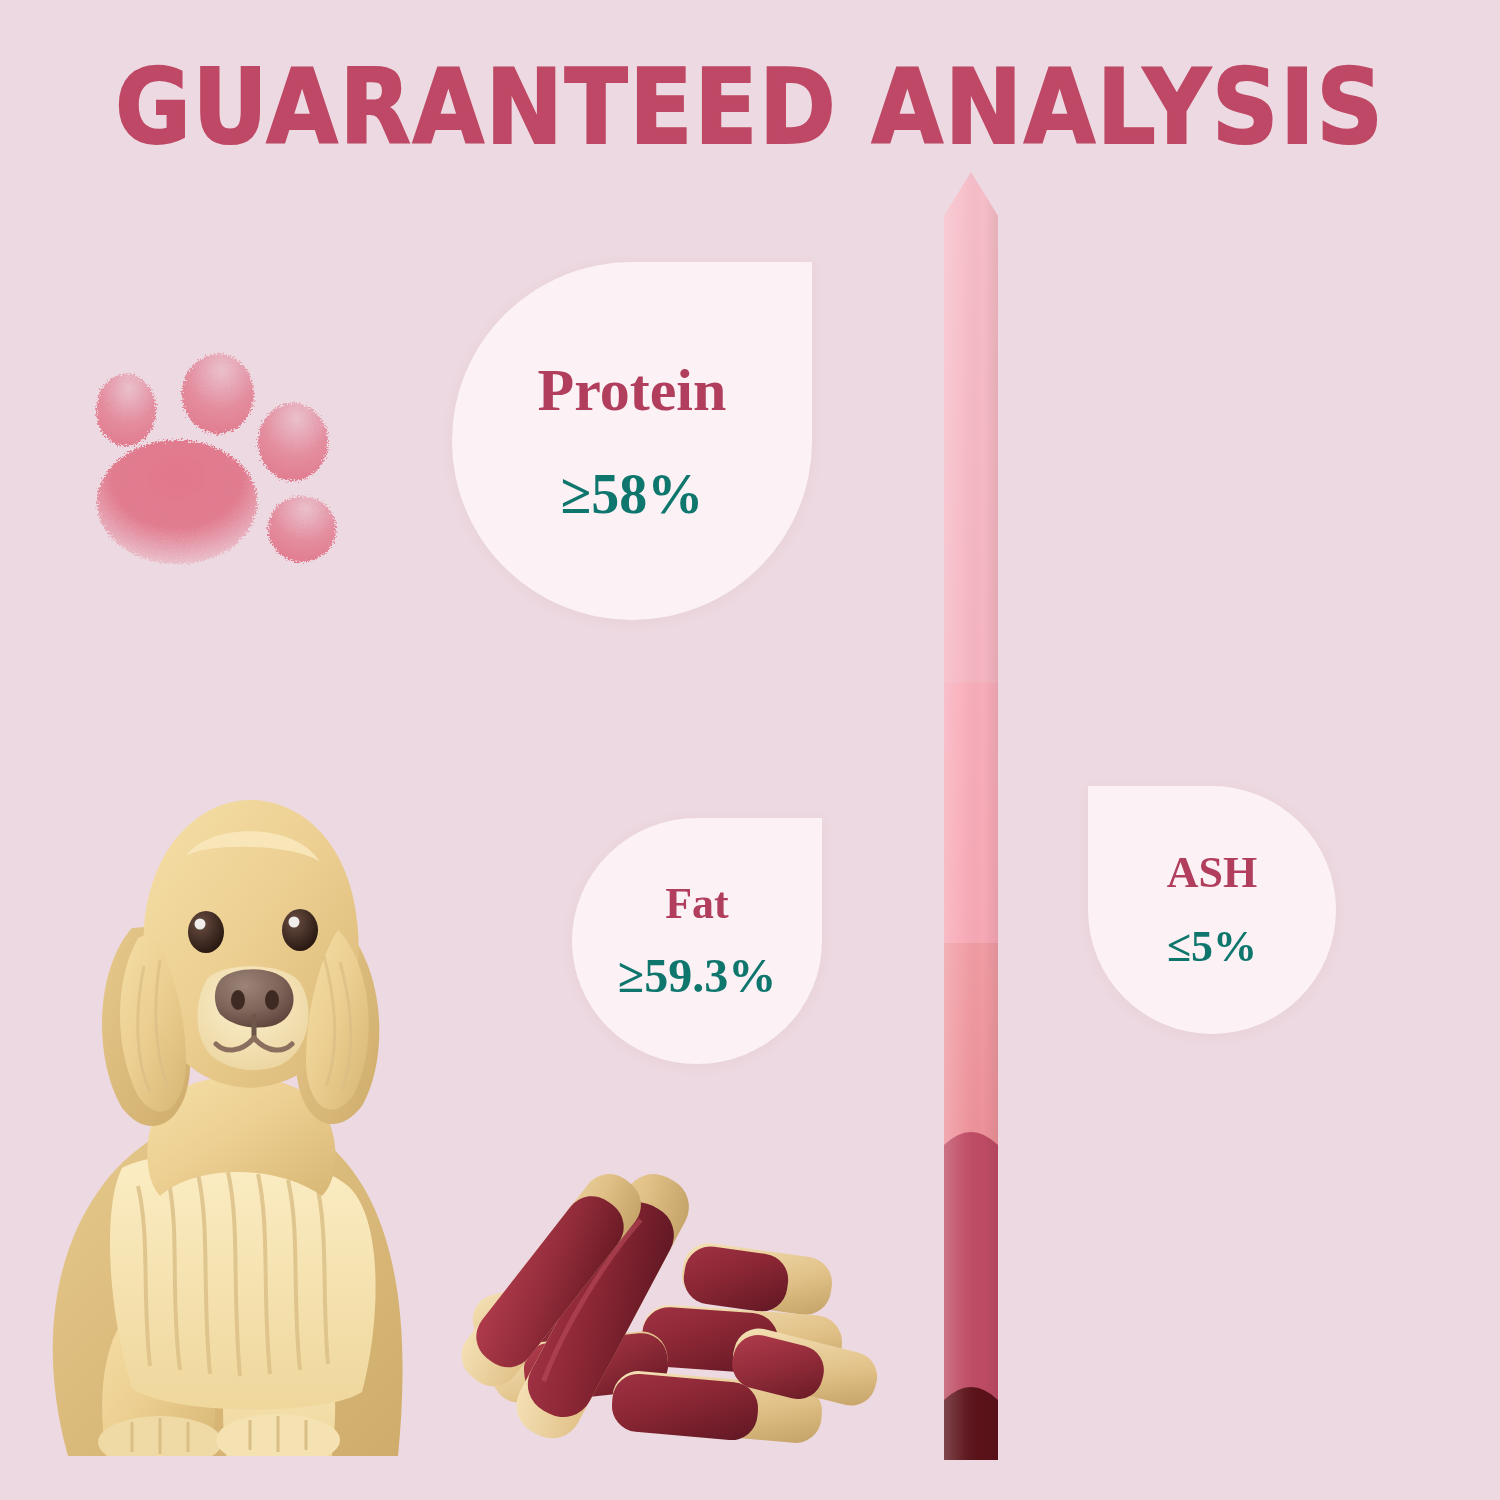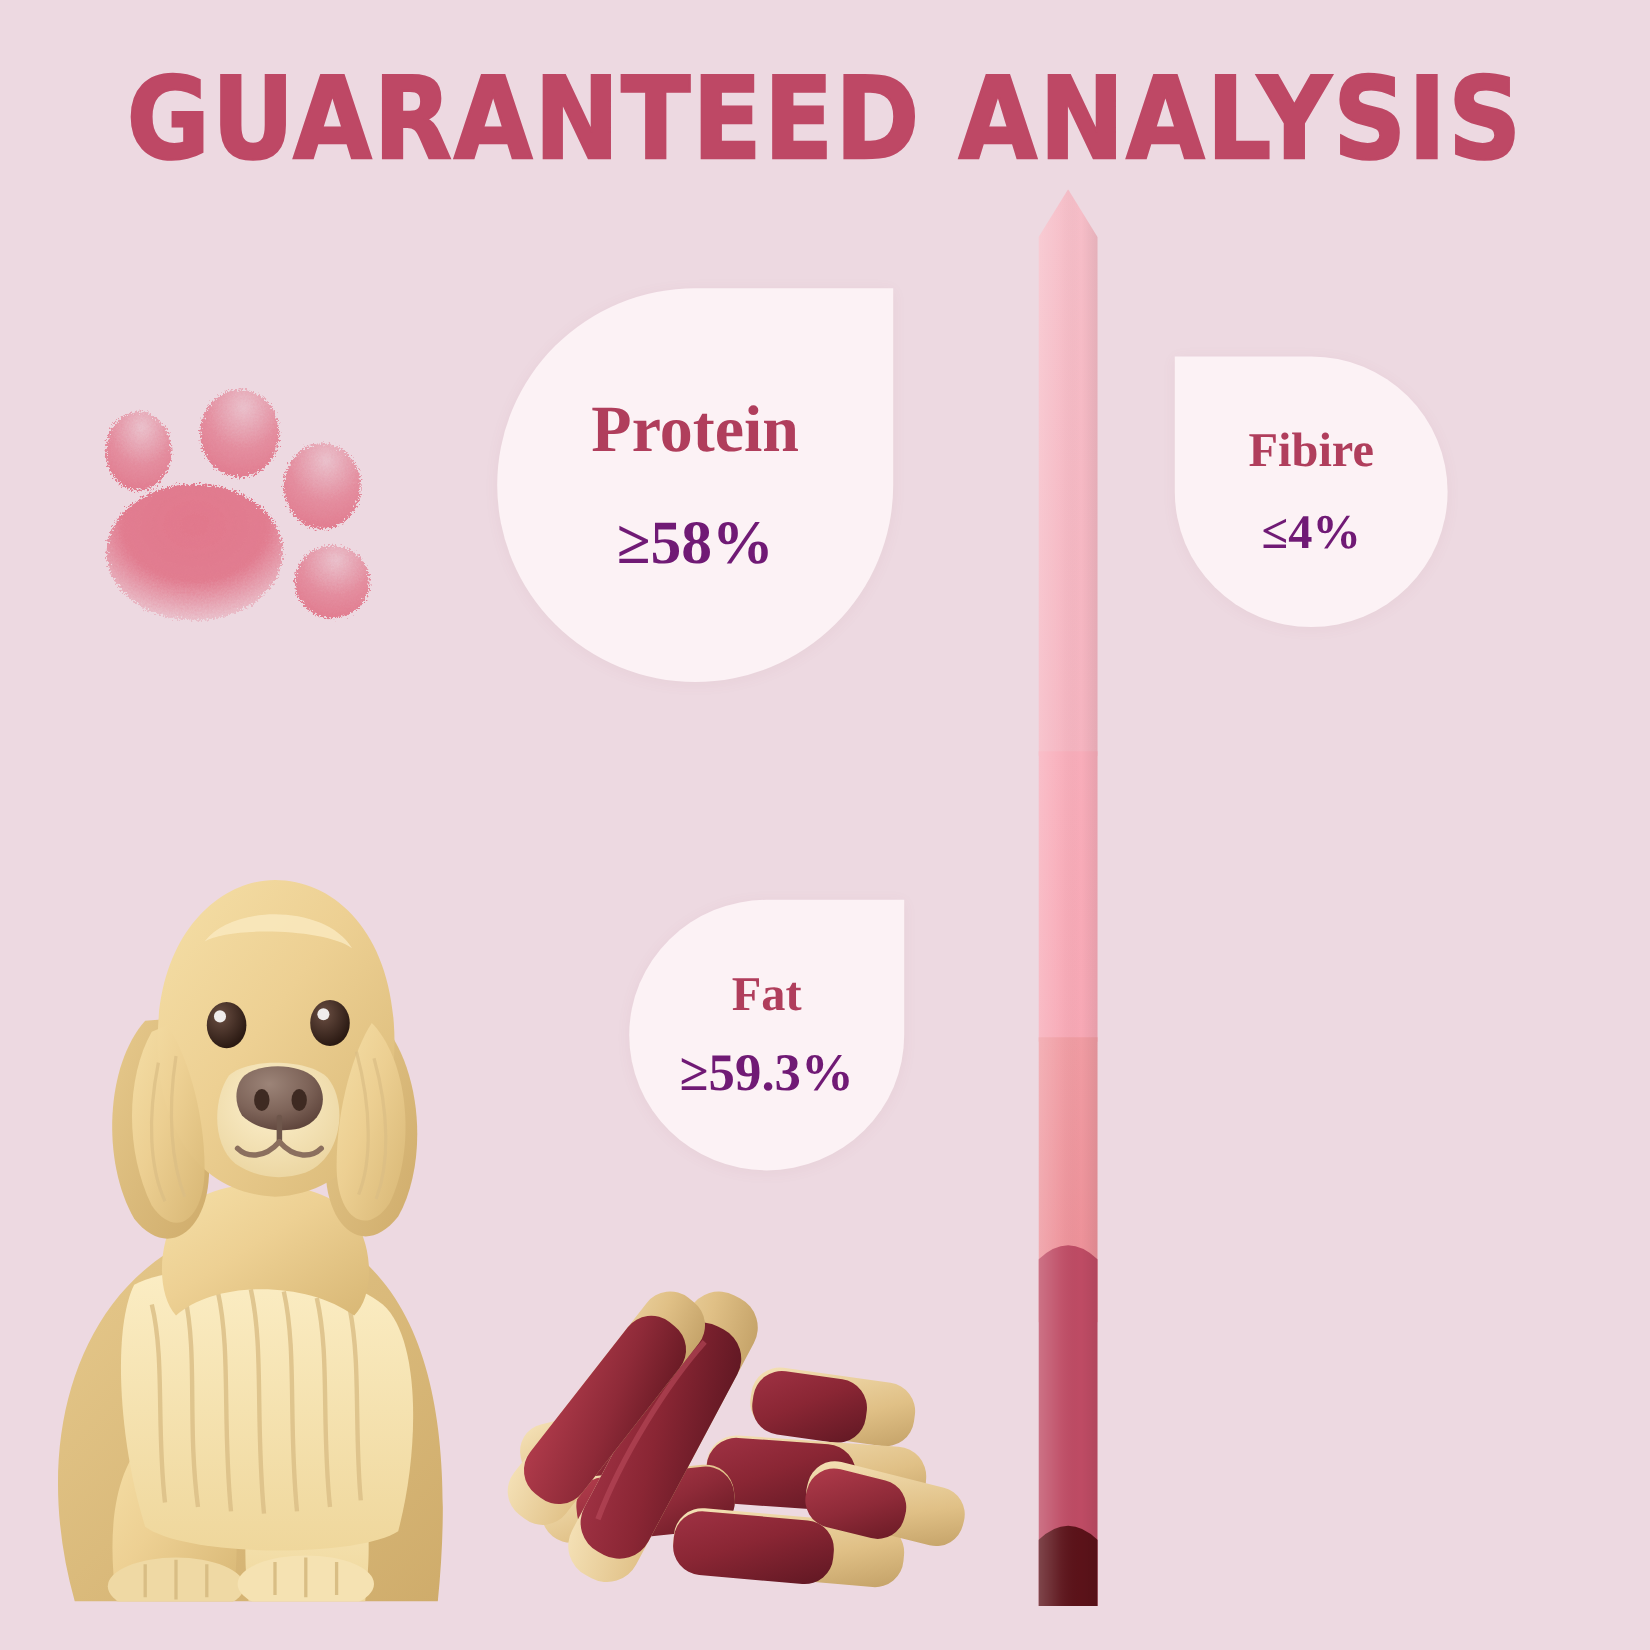--- a/index.html
+++ b/index.html
@@ -44,21 +44,21 @@
   }
   .bubble .name{
     font-family:"Liberation Serif", serif;
     font-weight:bold;
     color:#B03E5C;
     line-height:1;
   }
   .bubble .val{
     font-family:"Liberation Serif", serif;
     font-weight:bold;
-    color:#701a75;
+    color:#0f766e;
     line-height:1;
   }
 
   
   .tr-square{border-radius:50% 0 50% 50%;}
   .tl-square{border-radius:0 50% 50% 50%;}
 
   
   #b-protein{left:452px;top:262px;width:360px;height:358px;}
   #b-protein .name{font-size:60px;margin-bottom:46px;}
@@ -315,25 +315,25 @@
         <rect x="300" y="198" width="92" height="54" rx="25" fill="url(#meat2)" transform="rotate(14 346 225)"></rect>
       </g>
     </svg>
   </div>
 
   <div class="bubble tr-square" id="b-protein">
     <div class="name">Protein</div>
     <div class="val">≥58%</div>
   </div>
 
-  <div class="bubble tl-square" id="b-fibire">
-    <div class="name">Fibire</div>
-    <div class="val">≤4%</div>
-  </div>
 
   <div class="bubble tr-square" id="b-fat">
     <div class="name">Fat</div>
     <div class="val">≥59.3%</div>
   </div>
 
+  <div class="bubble tl-square" id="b-ash">
+    <div class="name">ASH</div>
+    <div class="val">≤5%</div>
+  </div>
 
 
 </div>
 
 </body></html>

